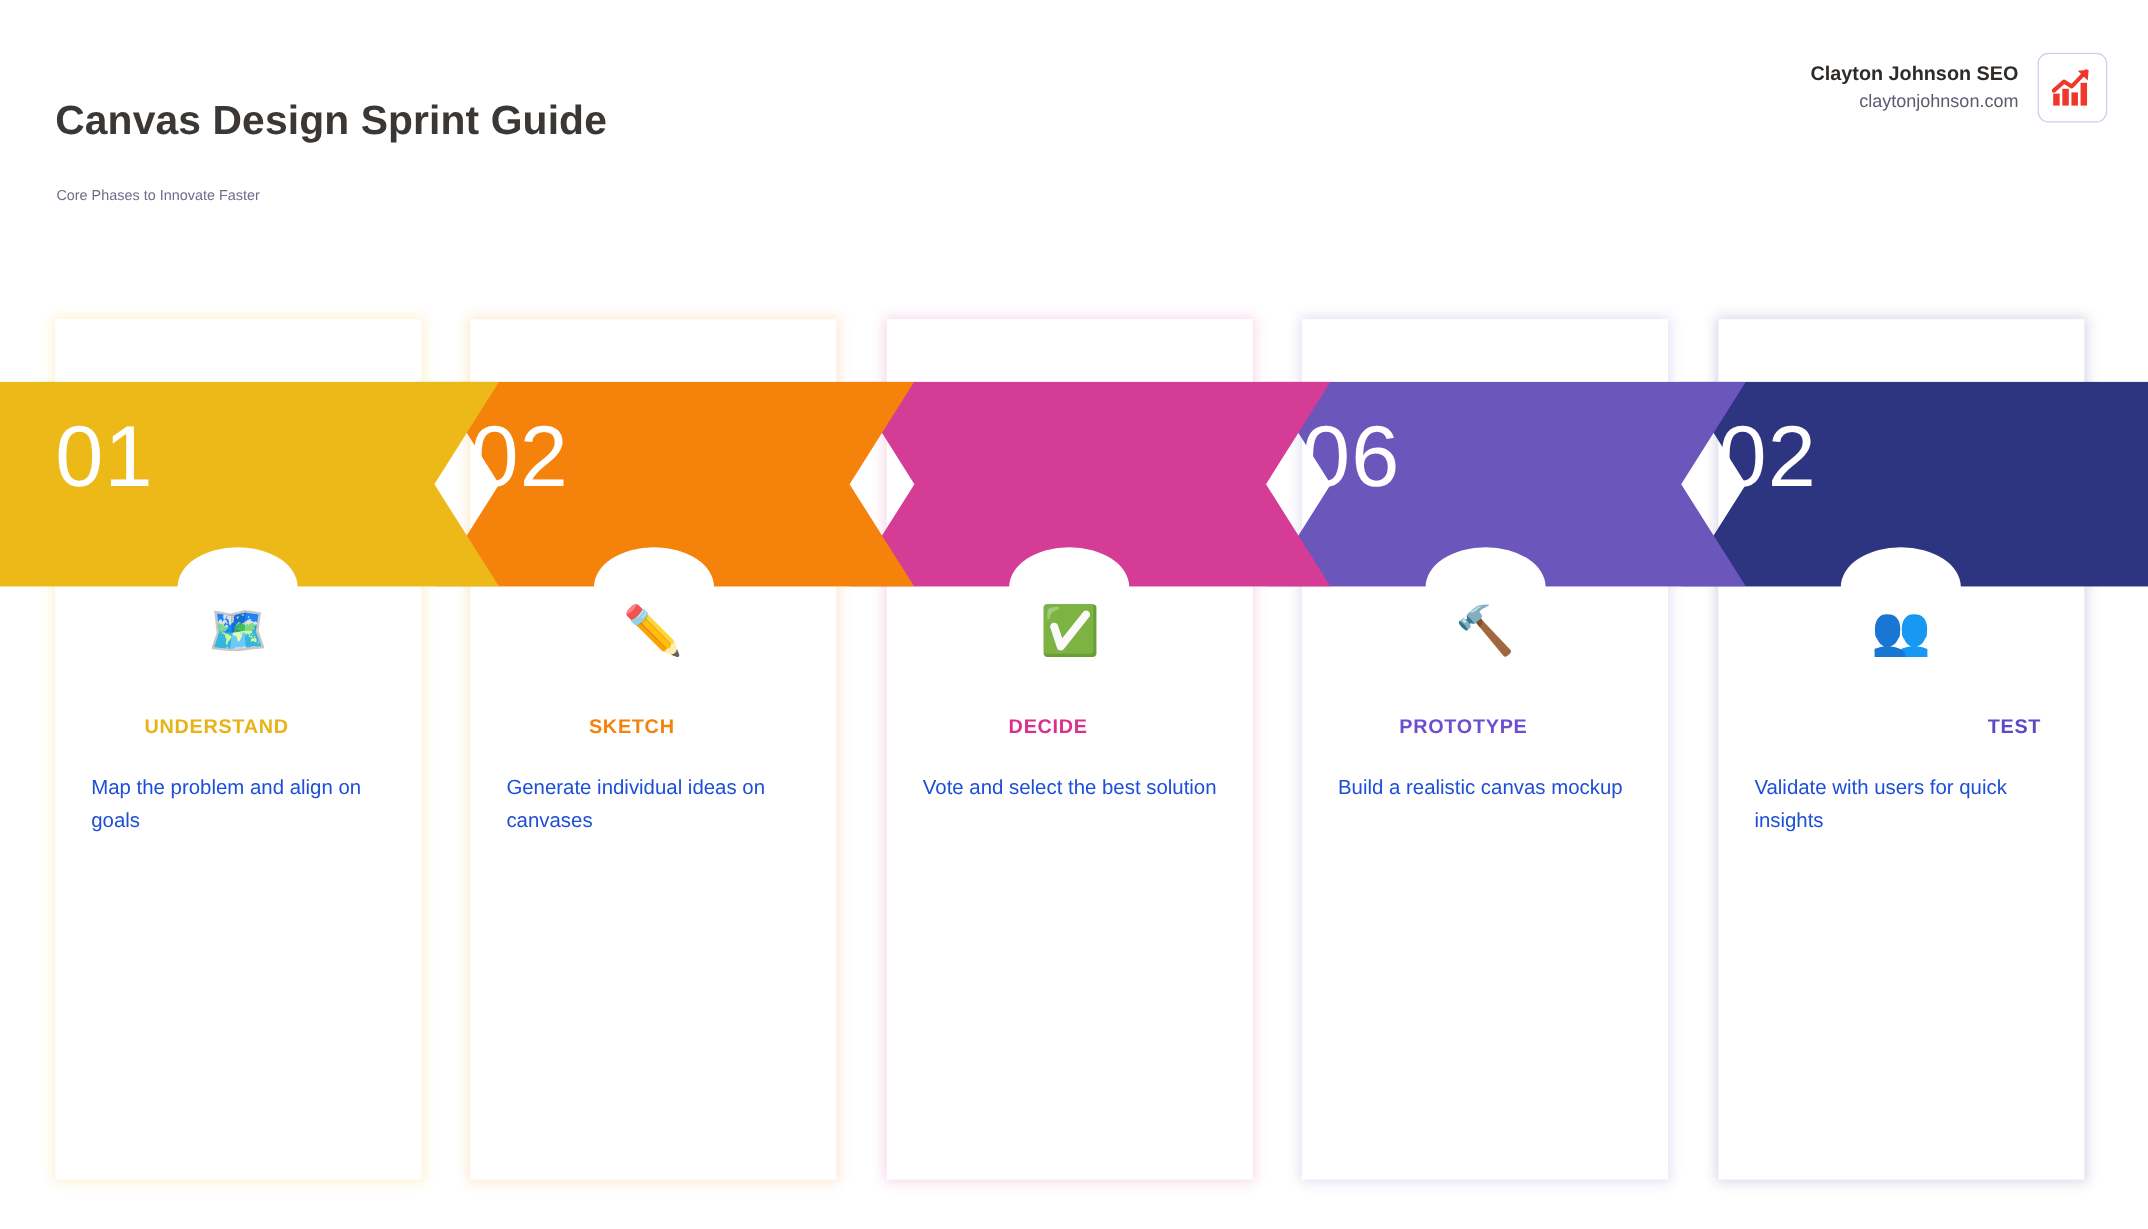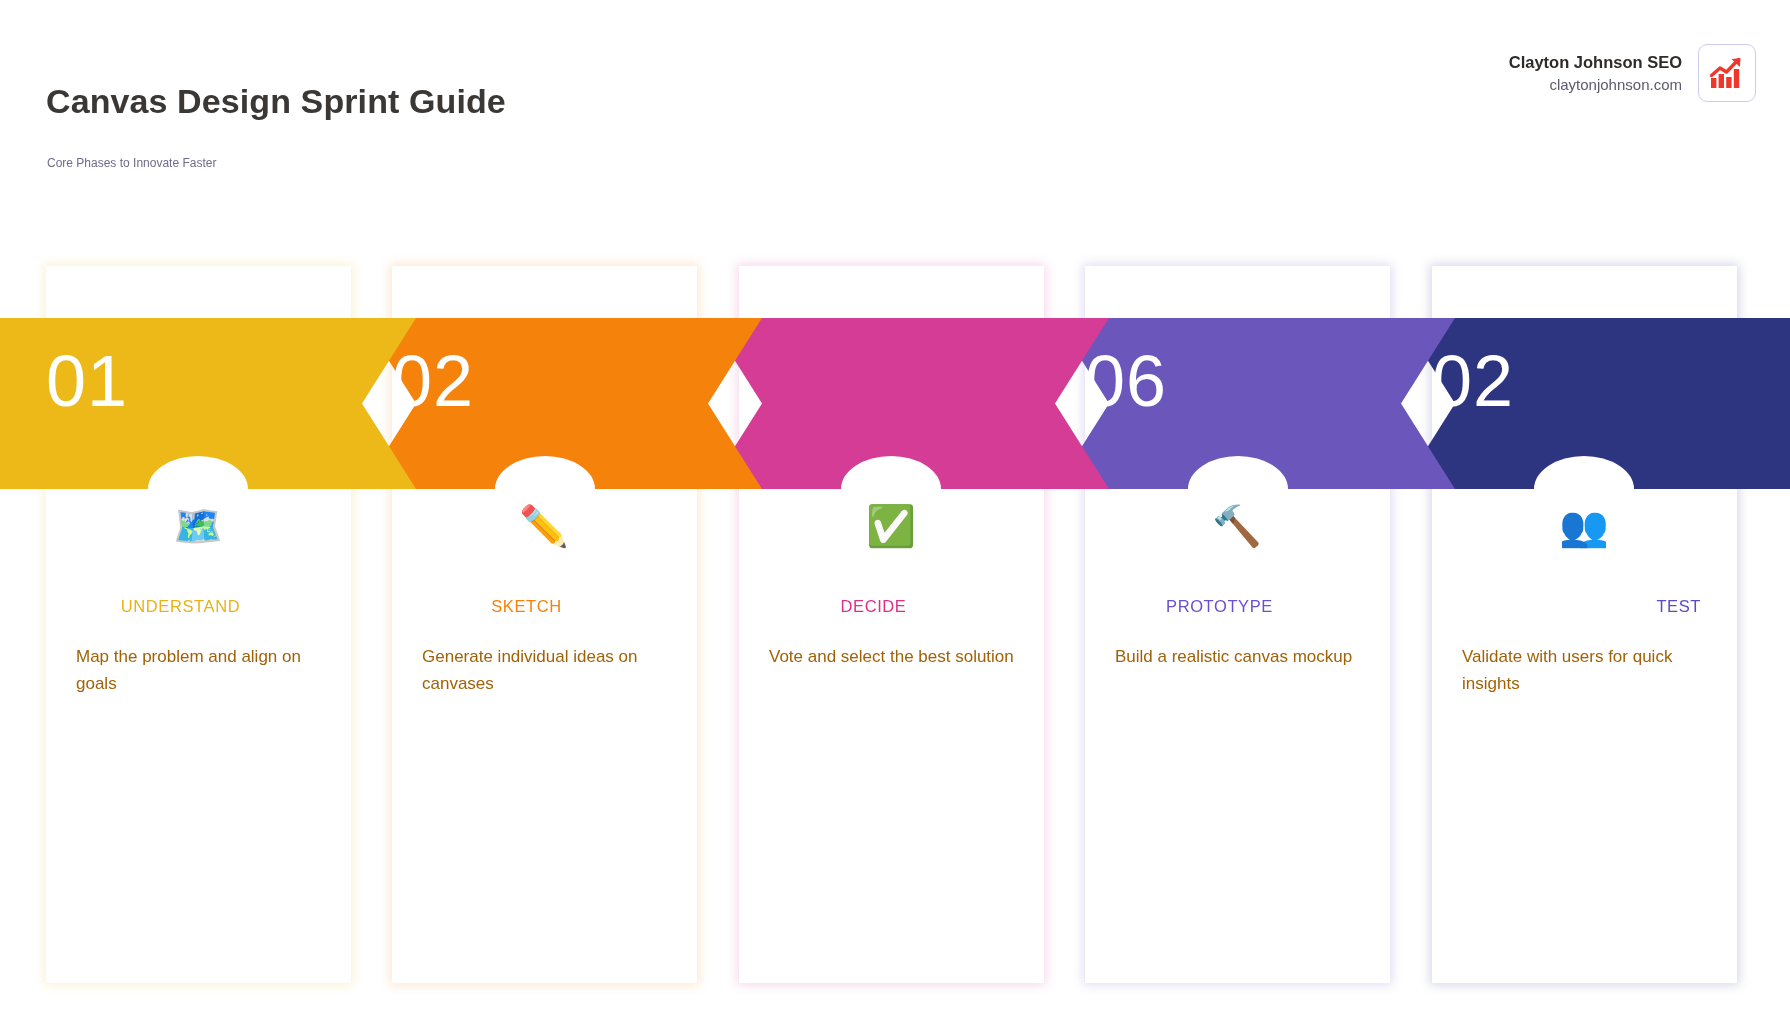--- a/index.html
+++ b/index.html
@@ -165,36 +165,36 @@
     text-align: center;
     font-size: 40px;
     line-height: 52px;
     height: 52px;
     font-family: "DejaVu Sans", sans-serif;
   }
   .card-label {
     width: 269px;
     text-align: center;
     font-size: 16.5px;
-    font-weight: normal;
+    font-weight: bold;
     letter-spacing: 0.6px;
     margin-top: 45px;
   }
   .lbl-0 { color: #E8B317; }
   .lbl-1 { color: #F5820B; }
   .lbl-2 { color: #DA2F8C; }
   .lbl-3 { color: #6A4FD0; }
   .lbl-4 { color: #5A4BC4; text-align: right; }
 
   .card-desc {
     width: 245px;
     margin: 27px auto 0 auto;
     font-size: 17px;
     line-height: 27px;
-    color: #a16207;
+    color: #1d4ed8;
     text-align: left;
   }
 </style>
 </head>
 <body>
 
 <div class="header">
   <div class="page-title">Canvas Design Sprint Guide</div>
   <div class="page-subtitle">Core Phases to Innovate Faster</div>
 

